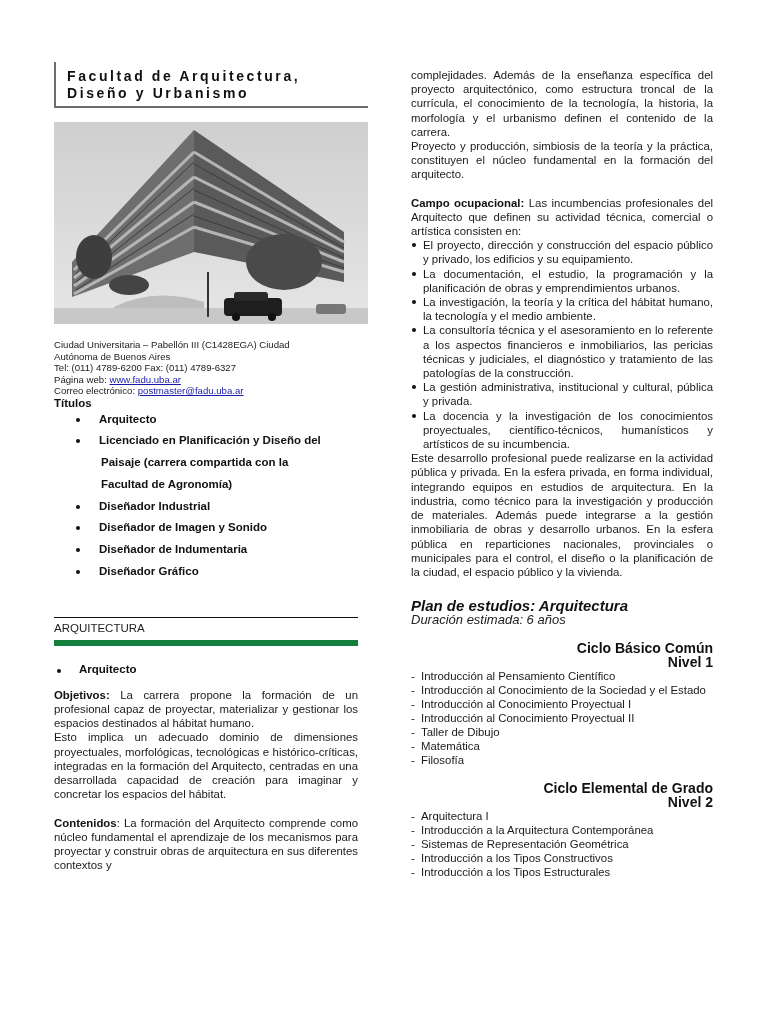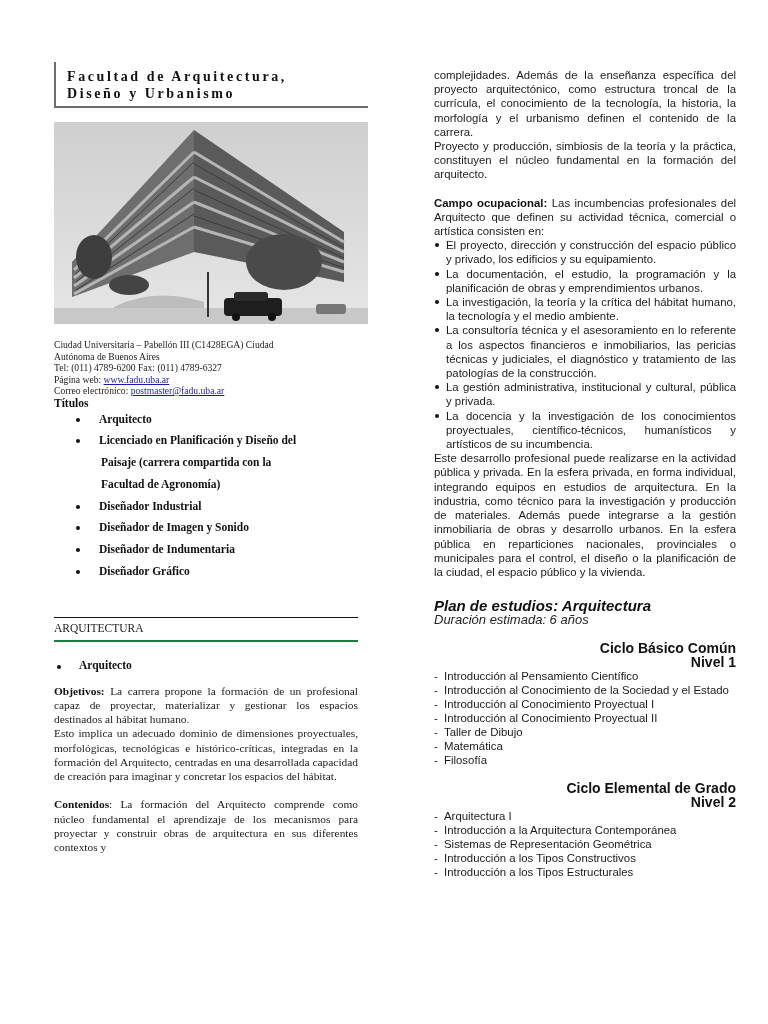--- a/index.html
+++ b/index.html
@@ -1,40 +1,40 @@
 <!DOCTYPE html>
 <html><head>
 <meta charset="utf-8">
 <style>
   html, body { margin:0; padding:0; background:#ffffff; }
   body { width:768px; height:1024px; position:relative; overflow:hidden;
          font-family:"Liberation Sans", sans-serif; color:#111; }
-  .col-left { position:absolute; left:54px; top:62px; width:304px;font-family:Liberation Serif, serif; }
-  .col-right { position:absolute; left:434px; top:68px; width:302px; }
+  .col-left { position:absolute; left:54px; top:62px; width:304px; }
+  .col-right { position:absolute; left:411px; top:68px; width:302px; }
 
   .header-box { position:relative; height:44px; border-left:2px solid #6d6d6d;
                 border-bottom:2px solid #6d6d6d; width:312px; margin-left:0; }
   .header-title { font-weight:bold; font-size:14px; letter-spacing:2.6px; line-height:17px;
                   padding:6px 0 0 11px; color:#111; }
 
   .photo { margin-top:14px; width:314px; height:202px; position:relative; overflow:hidden;
            background:#d9d9d9; }
   .photo svg { display:block; }
 
   .address { margin-top:15px; font-size:9.6px; line-height:11.5px; color:#222; }
   .address a { color:#1a1aa8; text-decoration:underline; }
 
   .titles-head { font-weight:bold; font-size:11.5px; }
   .titles-list { list-style:none; padding:0; margin:0; }
   .titles-list li { position:relative; padding-left:45px; font-weight:bold; font-size:11.5px;
                     line-height:21.8px; }
   .titles-list li .dot { position:absolute; left:22px; top:9px; width:4px; height:4px;
                          background:#111; border-radius:50%; }
 
-  .section-head { margin-top:34px; border-top:1px solid #111; border-bottom:2px solid #15803d;
+  .section-head { margin-top:34px; border-top:1px solid #111; border-bottom:6px solid #15803d;
                   font-size:11.5px; padding:4px 0 6px 0; color:#222; width:304px; }
   .arq-item { position:relative; margin-top:17px; padding-left:25px; font-weight:bold; font-size:11.5px; }
   .arq-item .dot { position:absolute; left:3px; top:6px; width:4px; height:4px; background:#111; border-radius:50%; }
 
   .para { font-size:11.4px; line-height:14.2px; text-align:justify; color:#1a1a1a; margin:0; }
   .para b { color:#111; }
   .gap { height:14px; }
 
   .bul-list { list-style:none; margin:0; padding:0; }
   .bul-list li { position:relative; padding-left:12px; font-size:11.4px; line-height:14.2px;

